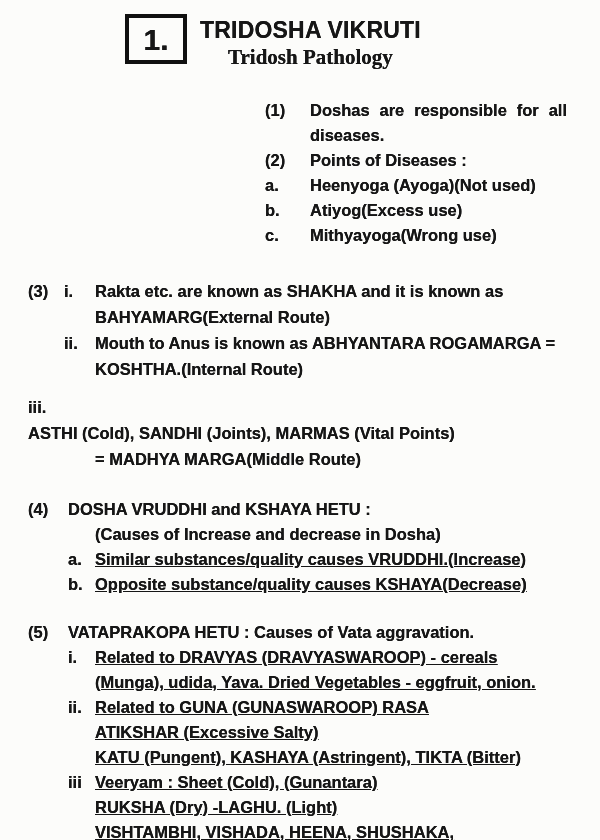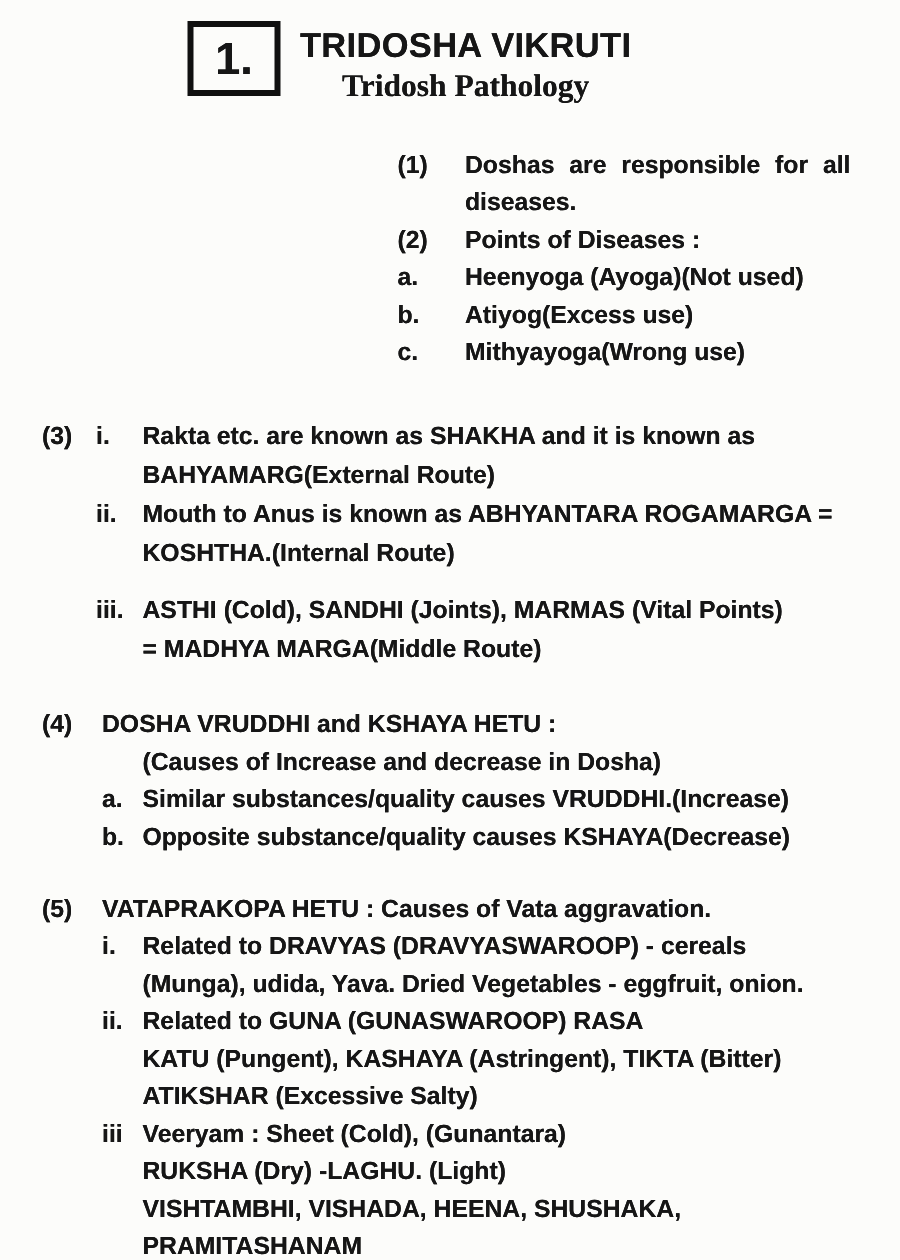--- a/index.html
+++ b/index.html
@@ -36,27 +36,27 @@
   .irow .txt { width: 257px; }
   .jline { text-align: justify; text-align-last: justify; }
 
   
   .sec { margin-left: 28px; width: 539px; font-size: 16.5px; }
   .srow { display: flex; }
   .sec3 { margin-top: 30px; line-height: 26px; }
   .sec3 .c1 { width: 36px; flex: none; }
   .sec3 .c2 { width: 31px; flex: none; }
   .sec3 .bd { width: 472px; }
-  .gap-above { margin-top: 12px; }
+  .gap-above { margin-top: 12px; flex-direction: column; }
 
   .sec4 { margin-top: 25px; line-height: 25px; }
   .sec5 { margin-top: 23px; line-height: 25px; }
   .c1b { width: 40px; flex: none; }
   .c2b { width: 27px; flex: none; }
-  .bdw { width: 470px; }
+  .bdw { width: 470px; text-decoration: underline; }
 </style>
 </head>
 <body>
 
 <div class="page">
 
   <header class="doc-header">
     <div class="num-box">
       <span>1.</span>
     </div>
@@ -189,26 +189,26 @@
     </div>
 
     <div class="srow">
       <span class="c1b"></span>
       <span class="c2b">ii.</span>
       <div class="bdw nw">Related to GUNA (GUNASWAROOP) RASA</div>
     </div>
     <div class="srow">
       <span class="c1b"></span>
       <span class="c2b"></span>
+      <div class="bdw nw">ATIKSHAR (Excessive Salty)</div>
+    </div>
+    <div class="srow">
+      <span class="c1b"></span>
+      <span class="c2b"></span>
       <div class="bdw nw">KATU (Pungent), KASHAYA (Astringent), TIKTA (Bitter)</div>
-    </div>
-    <div class="srow">
-      <span class="c1b"></span>
-      <span class="c2b"></span>
-      <div class="bdw nw">ATIKSHAR (Excessive Salty)</div>
     </div>
 
     <div class="srow">
       <span class="c1b"></span>
       <span class="c2b">iii</span>
       <div class="bdw nw">Veeryam : Sheet (Cold), (Gunantara)</div>
     </div>
     <div class="srow">
       <span class="c1b"></span>
       <span class="c2b"></span>

